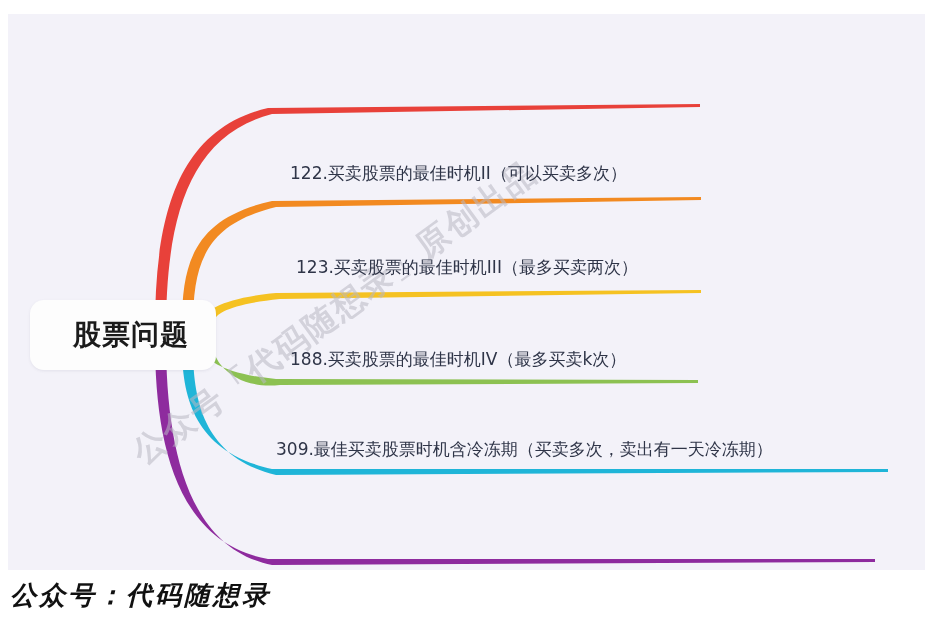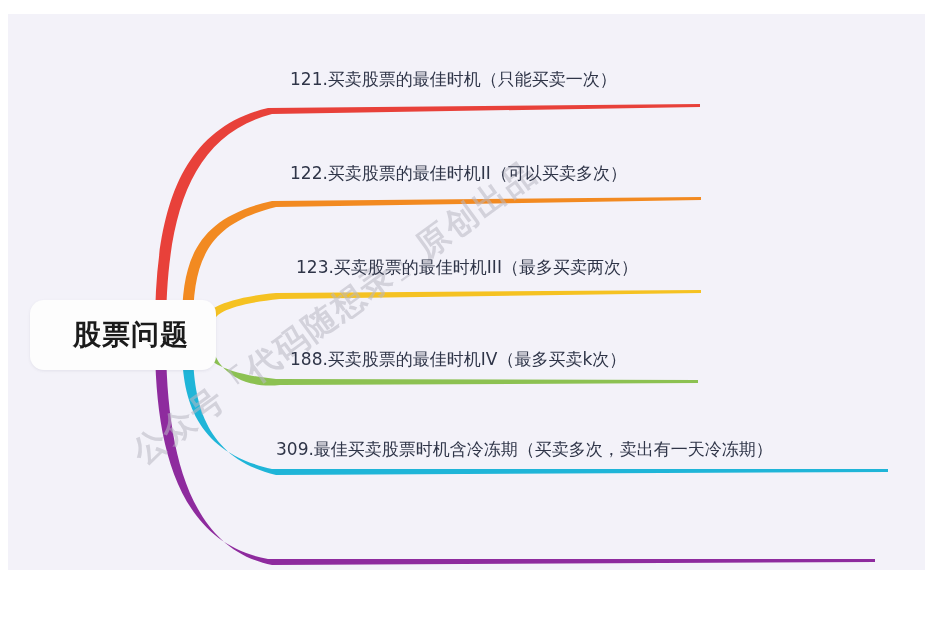--- a/index.html
+++ b/index.html
@@ -161,20 +161,20 @@
                C 186 548, 166 444, 166 338 Z" fill="#8e2b9e"></path>
     </g>
   </svg>
 
   <div class="watermark" style="color: rgb(185, 184, 196);">公众号「代码随想录」原创出品</div>
 
   <div class="center-node" style="background: rgb(253, 253, 253);">
     <span class="center-node-label" style="color: rgb(27, 27, 27); margin-left: 16px;">股票问题</span>
   </div>
 
-  <div class="branch-label" style="left:290px; top:68px;">121.买卖股票的最佳时机（只能买卖一次）</div>
   <div class="branch-label" style="left:290px; top:162px;text-align:right;">122.买卖股票的最佳时机II（可以买卖多次）</div>
   <div class="branch-label" style="left:296px; top:256px;">123.买卖股票的最佳时机III（最多买卖两次）</div>
   <div class="branch-label" style="left:290px; top:348px;">188.买卖股票的最佳时机IV（最多买卖k次）</div>
   <div class="branch-label" style="left:276px; top:438px;">309.最佳买卖股票时机含冷冻期（买卖多次，卖出有一天冷冻期）</div>
 
+  <div class="footer-signature" style="color: rgb(17, 17, 17);">公众号：代码随想录</div>
 
 </div>
 
 </body></html>

